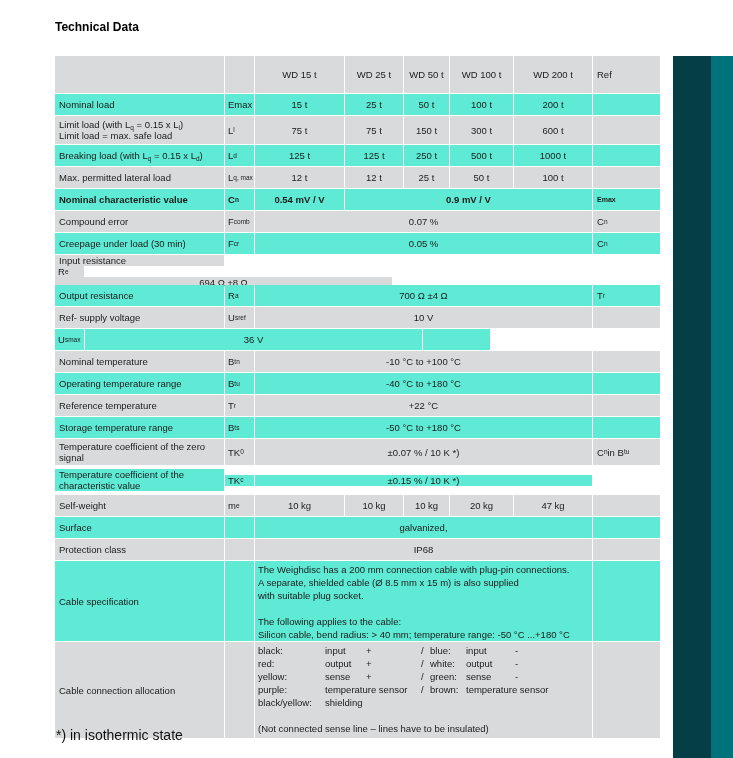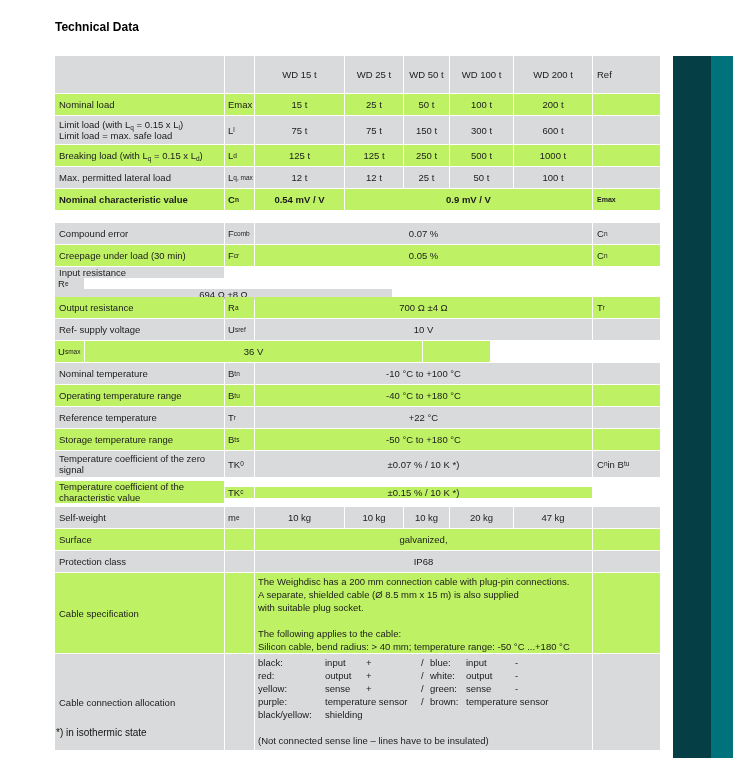--- a/index.html
+++ b/index.html
@@ -14,36 +14,36 @@
   }
   
   #tech-table{
     position:absolute;left:55px;top:56px;width:605px;
     display:flex;flex-direction:column;row-gap:1px;
     font-size:9.5px;
   }
   .row{display:flex;column-gap:1px;}
   .cell{flex:0 0 auto;display:flex;align-items:center;box-sizing:border-box;}
   .shade-dark  .cell{background:#d8dadb;}
-  .shade-light .cell{background:#bef264;}
+  .shade-light .cell{background:#5eead4;}
   .c-label{width:169px;padding-left:4px;flex-direction:column;align-items:flex-start;justify-content:center;}
   .lline{line-height:11px;white-space:nowrap;}
   .c-sym{width:29px;padding-left:3px;white-space:nowrap;overflow:visible;}
   .c-val{justify-content:center;text-align:center;white-space:nowrap;}
   .w0{width:89px;} .w1{width:58px;} .w2{width:45px;} .w3{width:63px;} .w4{width:78px;}
   .c-span{width:337px;}
   .c-span4{width:247px;}
   .c-ref{width:67px;padding-left:4px;white-space:nowrap;}
   .c-ref.small{font-size:7px;}
   sub{font-size:6.5px;vertical-align:-1.5px;line-height:0;}
   .block{display:block;padding:2px 0 0 3px;align-items:initial;}
   .bline{height:13px;line-height:13px;white-space:nowrap;}
   .alloc-row{display:grid;grid-template-columns:67px 41px 55px 9px 36px 49px auto;height:13px;line-height:13px;}
   .acell{white-space:nowrap;overflow:visible;}
-  .footnote{position:absolute;left:56px;top:727px;font-size:10px;color:#111;}
+  .footnote{position:absolute;left:56px;top:727px;font-size:14px;color:#111;}
   .band{position:absolute;top:56px;bottom:0;}
   .band-dark{left:673px;width:38px;background:#053e45;}
   .band-light{left:711px;width:22px;background:#00727b;}
 </style>
 </head>
 <body>
 
 <h1 class="page-title">Technical Data</h1>
 
 <div id="tech-table">
@@ -108,21 +108,21 @@
     </div>
     <div class="row shade-light" style="height: 21px; font-weight: bold;">
       <div class="cell c-label">
         <div class="lline">Nominal characteristic value</div>
       </div>
       <div class="cell c-sym">C<sub>n</sub></div>
       <div class="cell c-val w0">0.54 mV / V</div>
       <div class="cell c-val c-span4">0.9 mV / V</div>
       <div class="cell c-ref small">Emax</div>
     </div>
-    <div class="row shade-dark" style="height: 21px; margin-top: 12px;">
+    <div class="row shade-dark" style="height: 21px;">
       <div class="cell c-label">
         <div class="lline">Compound error</div>
       </div>
       <div class="cell c-sym">F<sub>comb</sub></div>
       <div class="cell c-val c-span">0.07 %</div>
       <div class="cell c-ref">C<sub>n</sub></div>
     </div>
     <div class="row shade-light" style="height: 21px;">
       <div class="cell c-label">
         <div class="lline">Creepage under load (30 min)</div>

